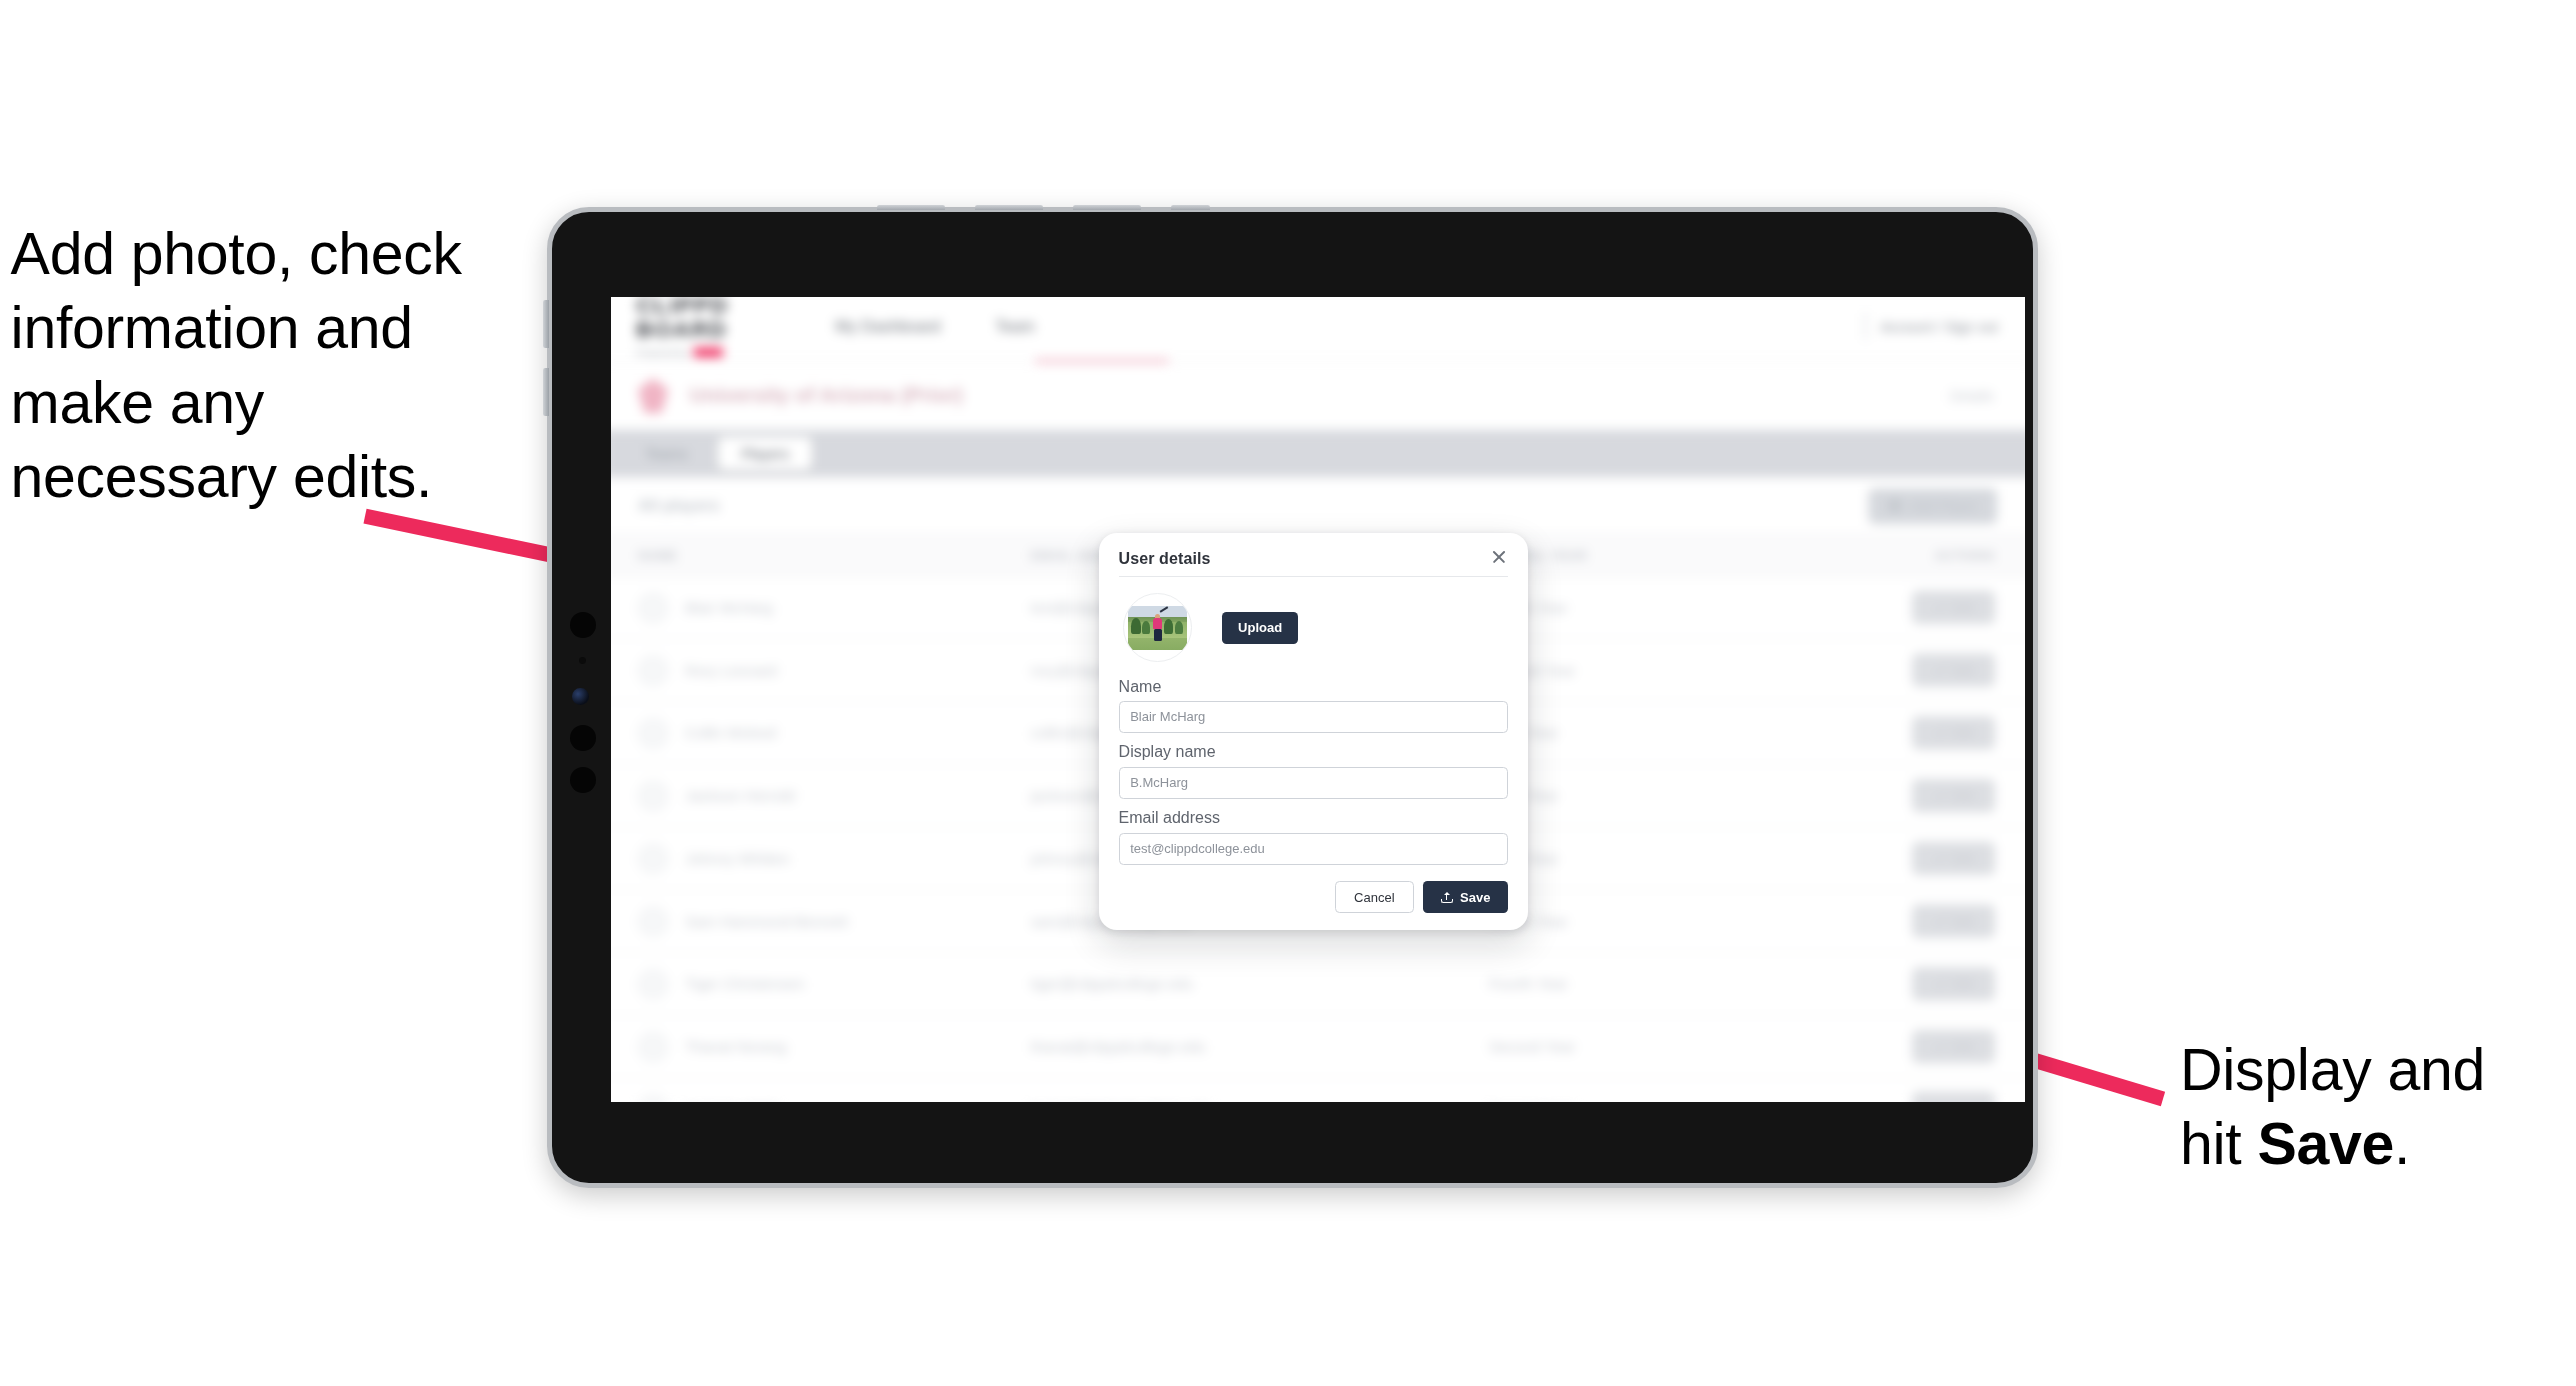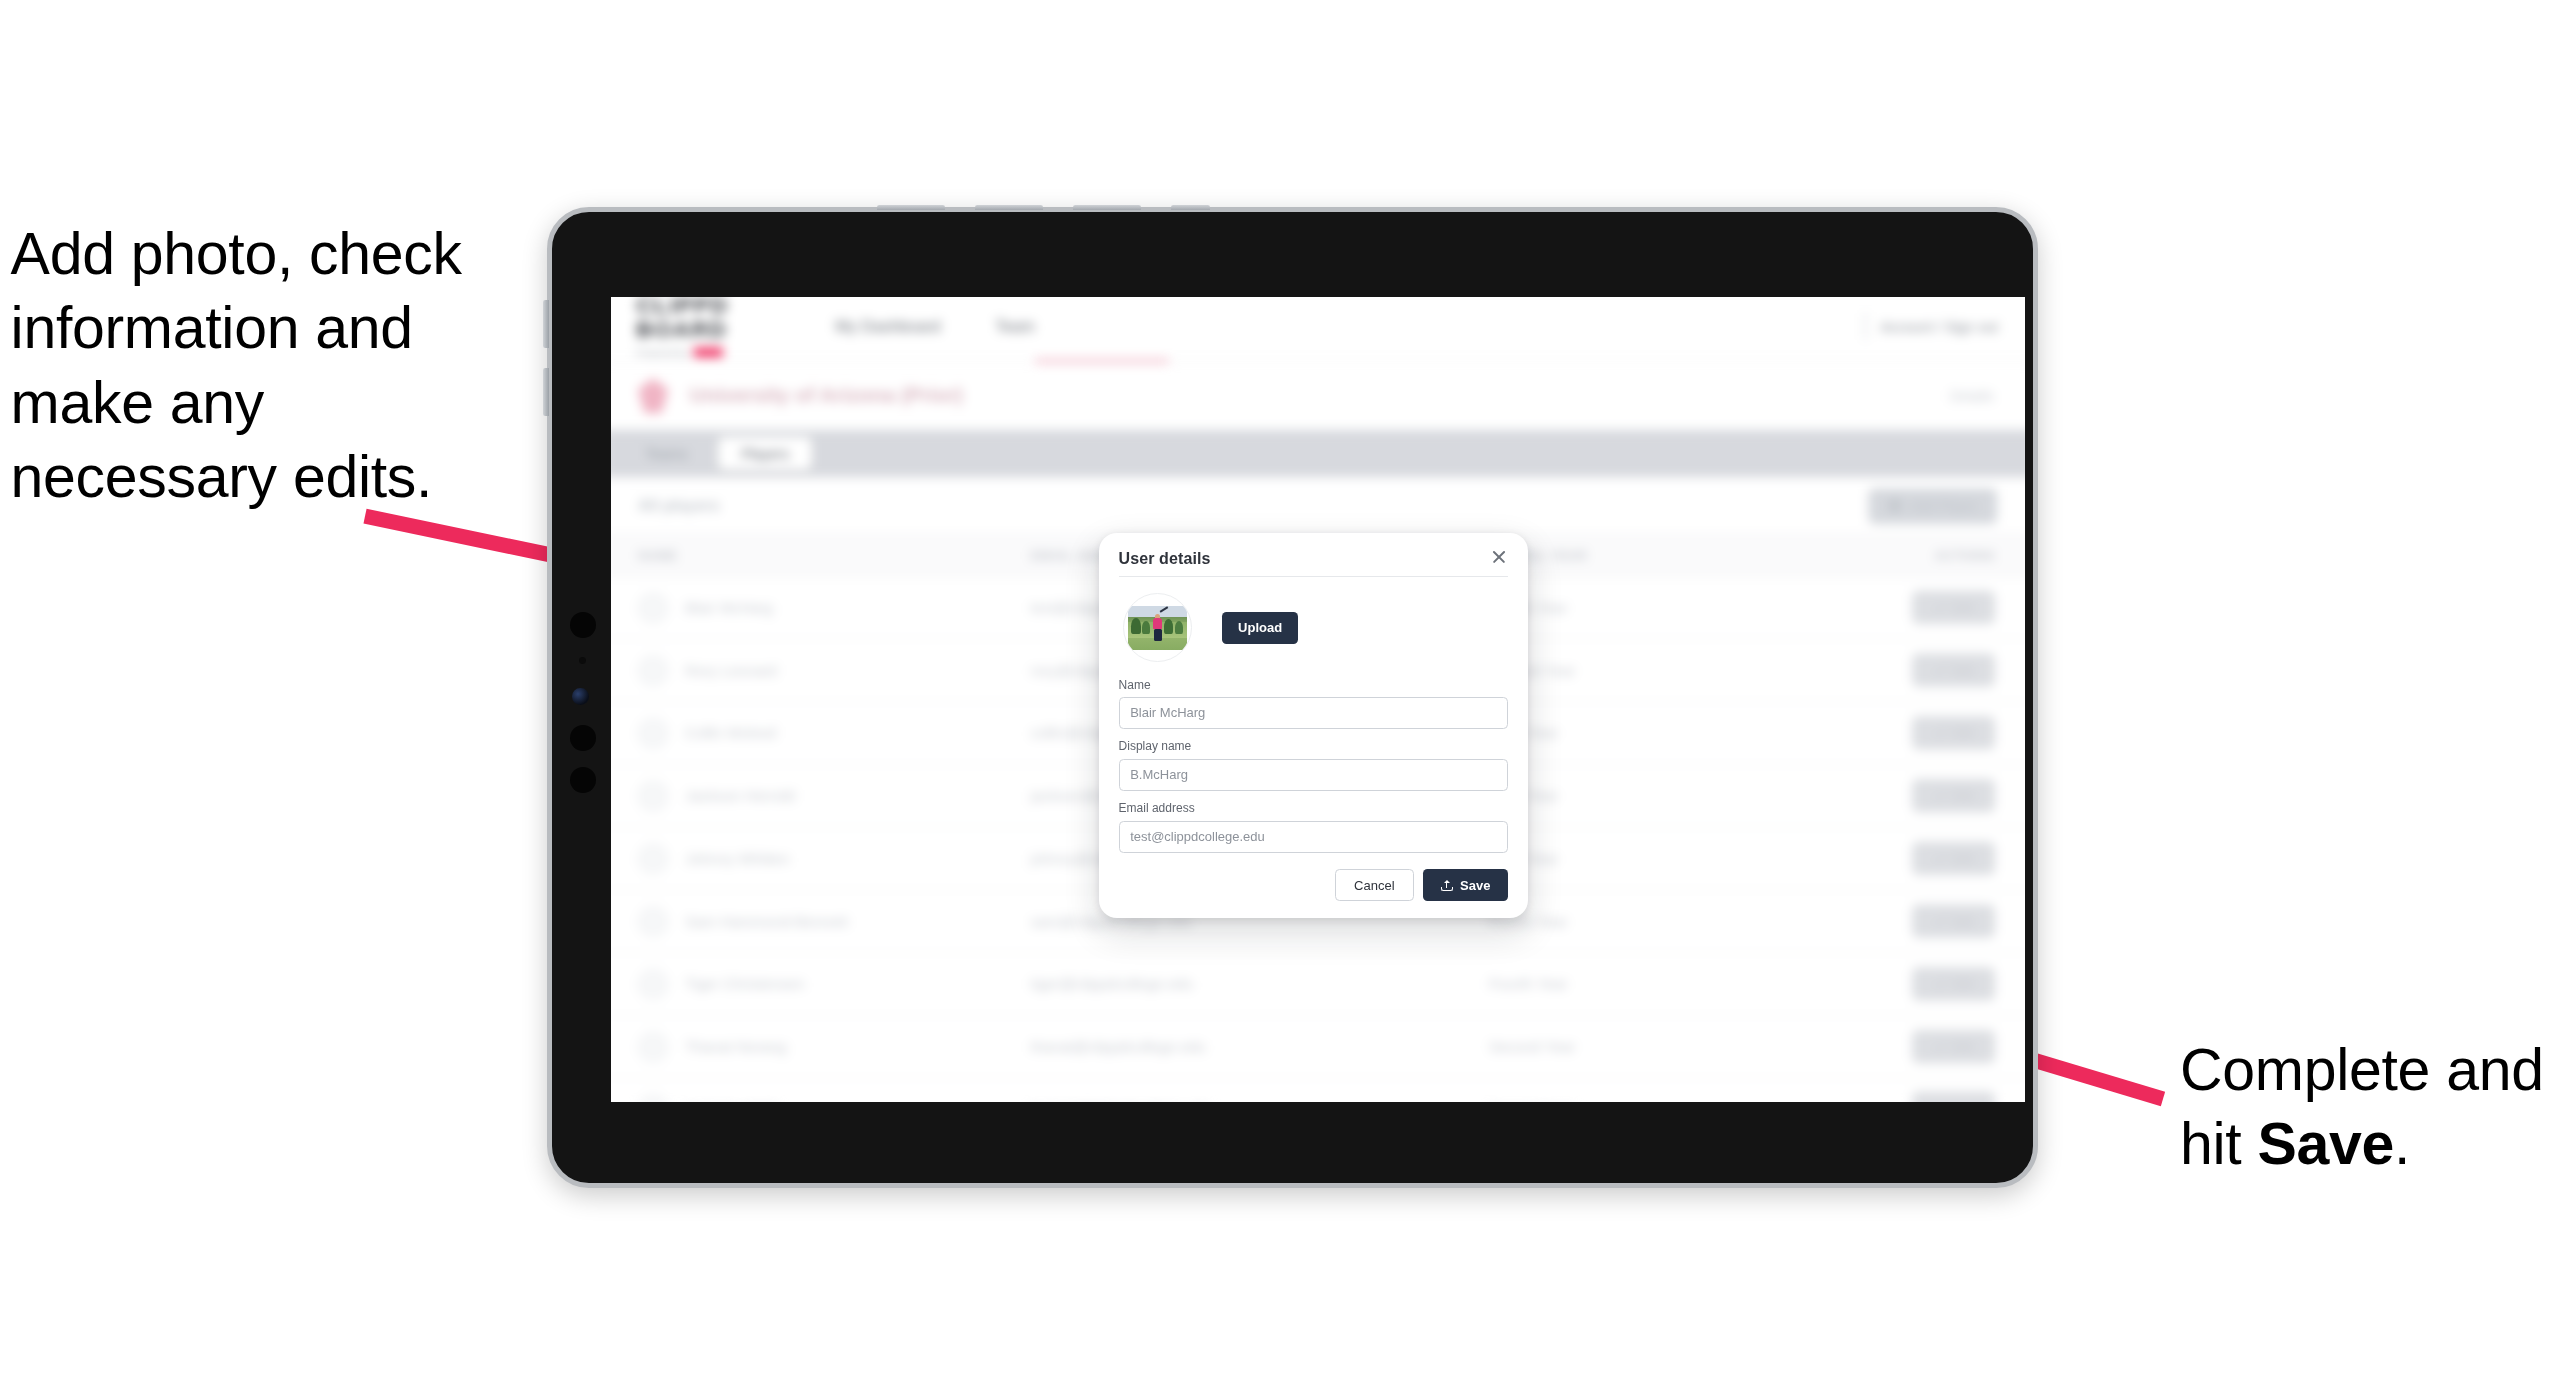--- a/index.html
+++ b/index.html
@@ -283,21 +283,21 @@
   }
   #upload-btn {
     height: 32px; padding: 0 16px; border-radius: 4.5px;
     background: #263246; color: #ffffff; font-size: 13px; font-weight: 600;
     display: inline-flex; align-items: center; justify-content: center;
     border: none; cursor: pointer; font-family: inherit;
   }
 
   .field-group { margin-top: 10.6px; }
   .field-label {
-    display: block; font-size: 12px; color: #5f646d; margin-bottom: 5.3px; font-weight: 400;
+    display: block; font-size: 16px; color: #5f646d; margin-bottom: 5.3px; font-weight: 400;
   }
   .field-input {
     width: 100%; height: 32px; border: 0.8px solid #cfd3d9; border-radius: 4.5px;
     padding: 0 10.6px; font-size: 13px; color: #8d929a;
     background: #ffffff; font-family: inherit; outline: none;
   }
   .field-input::placeholder { color: #8d929a; }
 
   #select-wrap { position: relative; }
   #select-input {
@@ -350,21 +350,21 @@
   }
 </style>
 </head>
 <body>
 
 <div id="stage">
 
   <div id="annot-left" class="annotation">Add photo, check information and make any necessary edits.</div>
 
   <div id="annot-right" class="annotation">
-    <span>Complete and</span><br>
+    <span>Display and</span><br>
     <span>hit </span><span class="strong">Save</span><span>.</span>
   </div>
 
   <svg id="arrow-left-svg" class="arrow-svg" viewBox="0 0 960 250">
     <path d="M4 4 L836 178" stroke="#ED2A5C" stroke-width="20" fill="none" stroke-linecap="butt"></path>
     <path d="M960 196 L818 138 L812 214 Z" fill="#ED2A5C"></path>
   </svg>
 
   <svg id="arrow-right-svg" class="arrow-svg" viewBox="0 0 900 330">
     <path d="M896 326 L118 92" stroke="#ED2A5C" stroke-width="20" fill="none" stroke-linecap="butt"></path>

